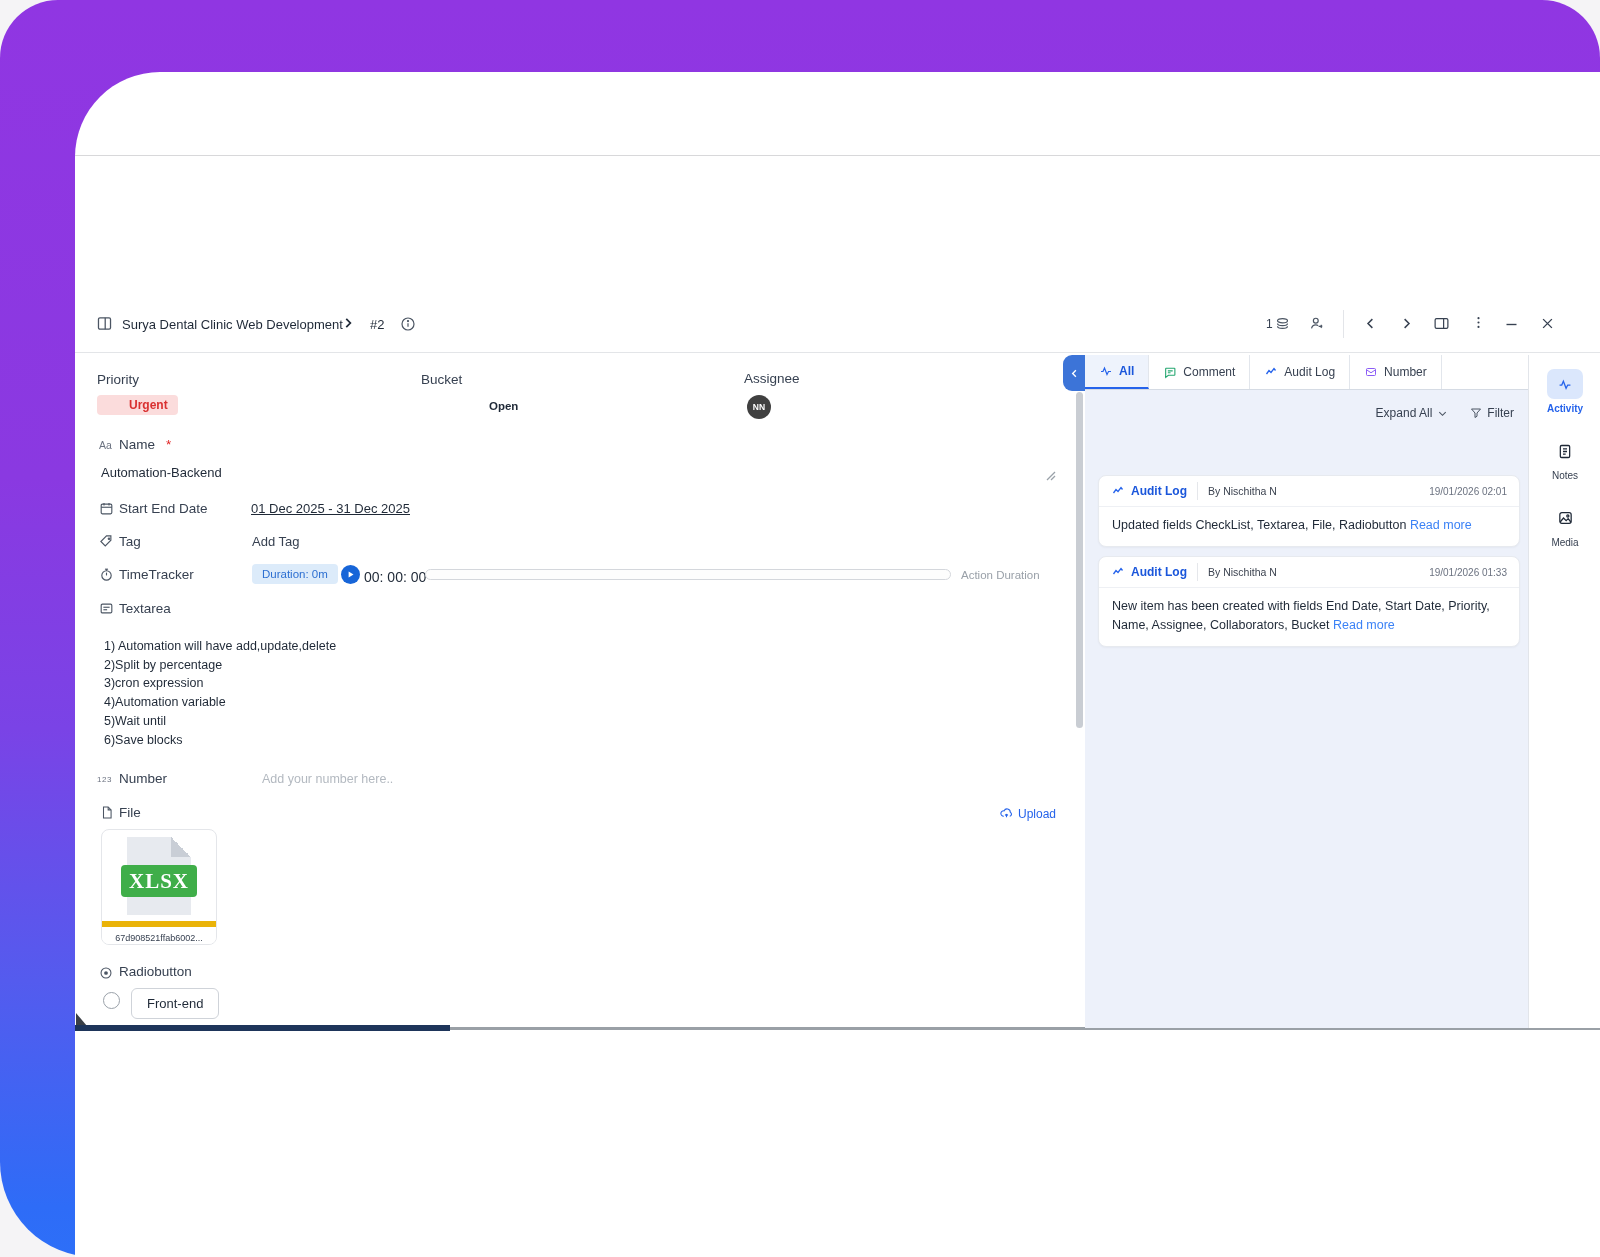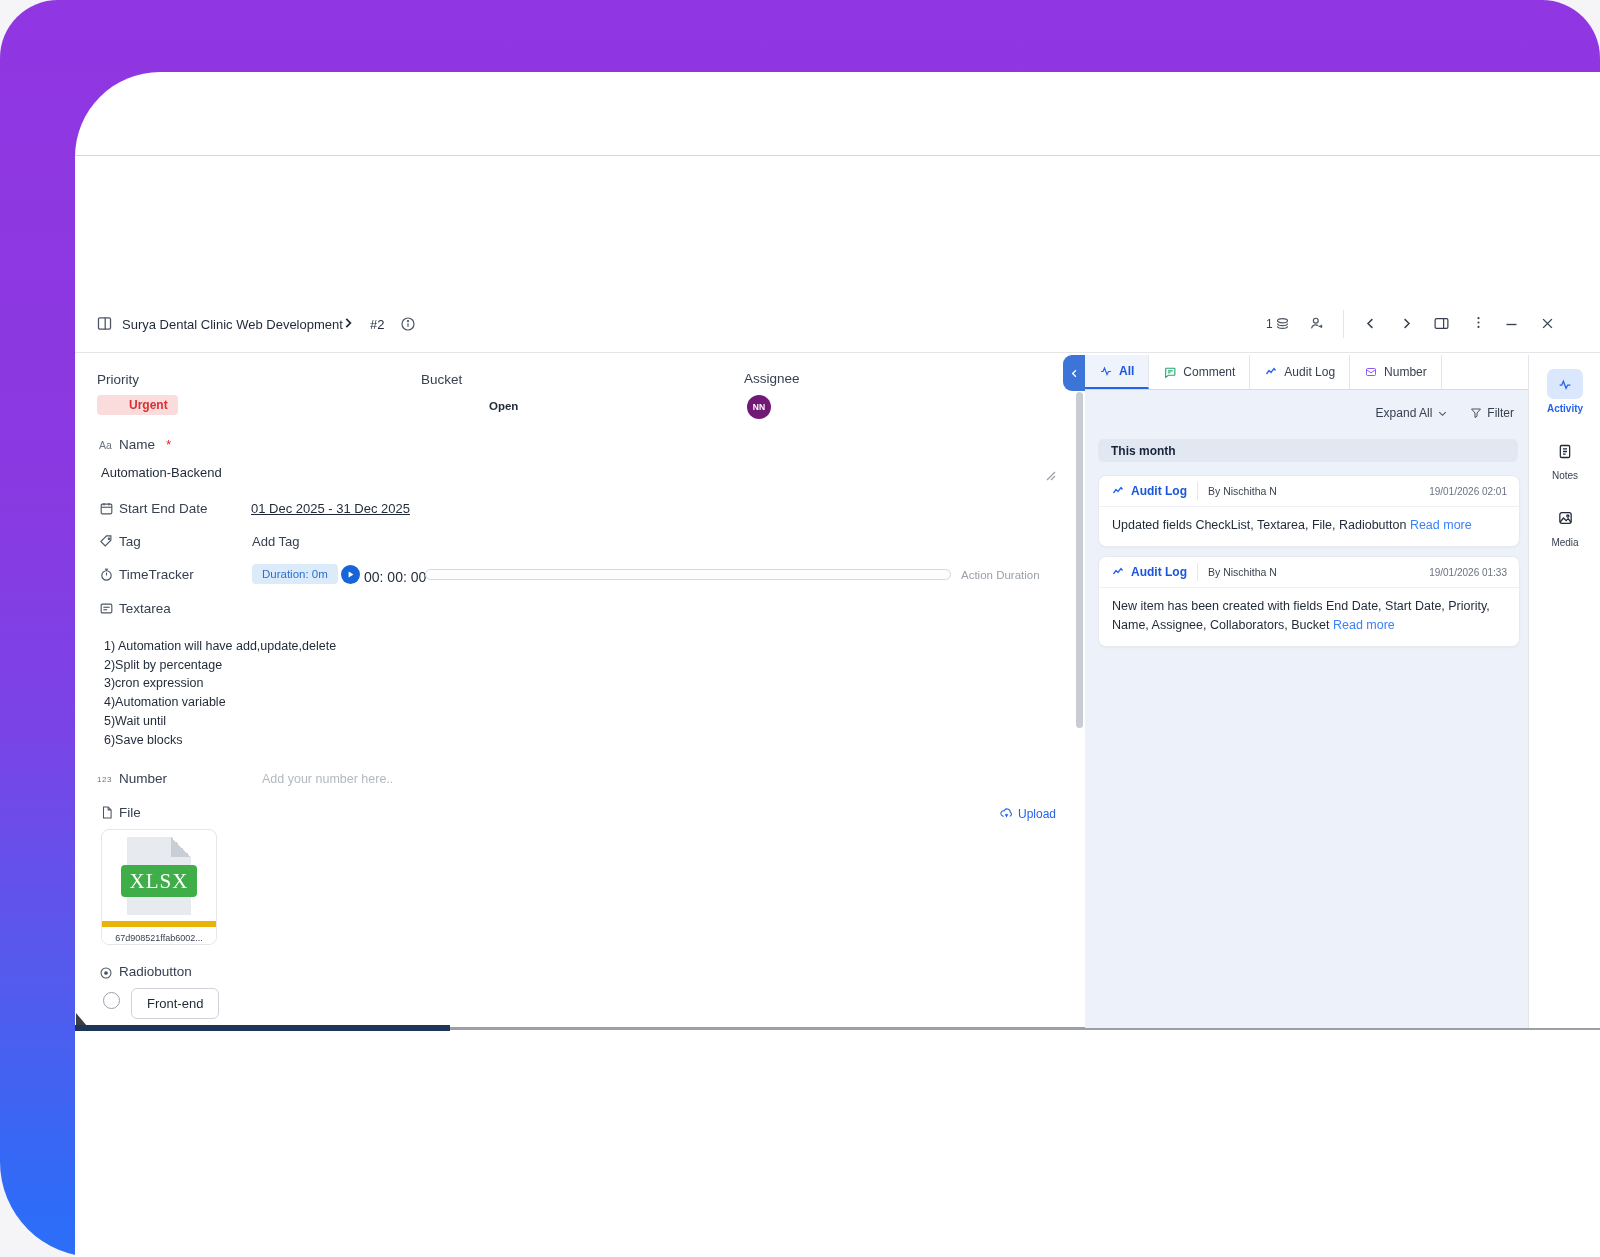--- a/index.html
+++ b/index.html
@@ -13,33 +13,33 @@
   .top-divider{position:absolute;left:75px;right:0;top:155px;height:1px;background:#d8d8da;}
   
   .crumb-txt{font-size:13px;color:#1f2937;}
   .icon{display:inline-flex;align-items:center;justify-content:center;color:#4b5563;}
   .icon svg{display:block;}
   .ctl{color:#374151;}
   
   .flabel{font-size:13.5px;color:#374151;}
   .fvalue{font-size:13px;color:#1f2937;}
   .badge-urgent{background:#fbdcdc;color:#d93030;font-size:12px;font-weight:bold;padding:3px 10px;border-radius:4px;}
-  .avatar{width:24px;height:24px;border-radius:50%;background:#701a75;color:#fff;font-size:8.5px;font-weight:bold;
+  .avatar{width:24px;height:24px;border-radius:50%;background:#404040;color:#fff;font-size:8.5px;font-weight:bold;
     display:flex;align-items:center;justify-content:center;}
   .pill-duration{background:#dcebfa;color:#2d6fd1;font-size:11.5px;padding:4px 10px;border-radius:4px;}
   .play-btn{width:19px;height:19px;border-radius:50%;background:#1765d8;display:flex;align-items:center;justify-content:center;}
   .progress-track{width:524px;height:9px;border:1px solid #d4d7dc;border-radius:6px;background:#fdfdfd;}
   .muted{color:#9aa1a9;}
   .num-input{border:none;outline:none;font-size:12.5px;color:#1f2937;width:220px;background:transparent;}
   .num-input::placeholder{color:#b3b9c0;}
   .file-card{width:114px;height:114px;border:1px solid #e4e6ea;border-radius:8px;background:#fff;overflow:hidden;}
   .file-page{position:relative;width:64px;height:78px;background:#e7eaef;margin:7px auto 0;}
   .file-fold2{position:absolute;right:0;top:0;width:20px;height:20px;background:linear-gradient(225deg,#fff 50%,#c9ced6 50%);}
   .xlsx-band{position:absolute;left:-6px;top:28px;width:76px;height:32px;background:#3fae49;border-radius:4px;
-    color:#fff;font-family:"Liberation Serif",serif;font-weight:normal;font-size:21px;display:flex;align-items:center;justify-content:center;letter-spacing:1px;}
+    color:#fff;font-family:"Liberation Serif",serif;font-weight:bold;font-size:21px;display:flex;align-items:center;justify-content:center;letter-spacing:1px;}
   .file-name{border-top:6px solid #eab308;height:21px;font-size:9px;color:#374151;display:flex;align-items:center;justify-content:center;background:#fff;margin-top:6px;}
   .radio-opt-box{border:1px solid #cfd3d9;border-radius:6px;padding:7px 15px;font-size:13px;color:#1f2937;background:#fff;}
   .radio-circle{width:15px;height:15px;border:1.5px solid #9aa1a9;border-radius:50%;background:#fff;}
   
   .panel{position:absolute;left:1085px;top:355px;width:443px;height:673px;background:#edf1fa;}
   .tabs{position:absolute;left:0;top:0;right:0;height:34px;display:flex;border-bottom:1px solid #d5dbe4;background:#fff;}
   .tab{display:flex;align-items:center;gap:6px;padding:0 14px;font-size:12px;color:#374151;border-right:1px solid #e2e6ec;background:#fff;cursor:default;}
   .tab.active{background:#eef3fc;color:#1a56db;font-weight:bold;border-bottom:2px solid #2563eb;}
   .tab-filler{flex:1;background:#fff;}
   .panel-tools{position:absolute;top:51px;right:14px;display:flex;align-items:center;gap:22px;font-size:12px;color:#374151;}
@@ -324,21 +324,20 @@
       <span style="display:flex;align-items:center;gap:5px;">
         <span class="icon">
           <svg width="12" height="12" viewBox="0 0 24 24" fill="none" stroke="currentColor" stroke-width="2">
               <path d="M3 4h18l-7 8v6.5L10 21v-9z"></path>
             </svg>
         </span>
         <span>Filter</span>
       </span>
     </div>
 
-    <div class="group-bar">This month</div>
 
     <div class="audit-card" style="top:120px;">
       <div class="audit-head">
         <span class="audit-type">
           <span class="icon" style="color:#2563eb;">
             <svg width="14" height="12" viewBox="0 0 24 24" fill="none" stroke="currentColor" stroke-width="2.6">
                 <path d="M3 16l5-7 4 4 6-8 3 4"></path>
               </svg>
           </span>
           <span>Audit Log</span>

